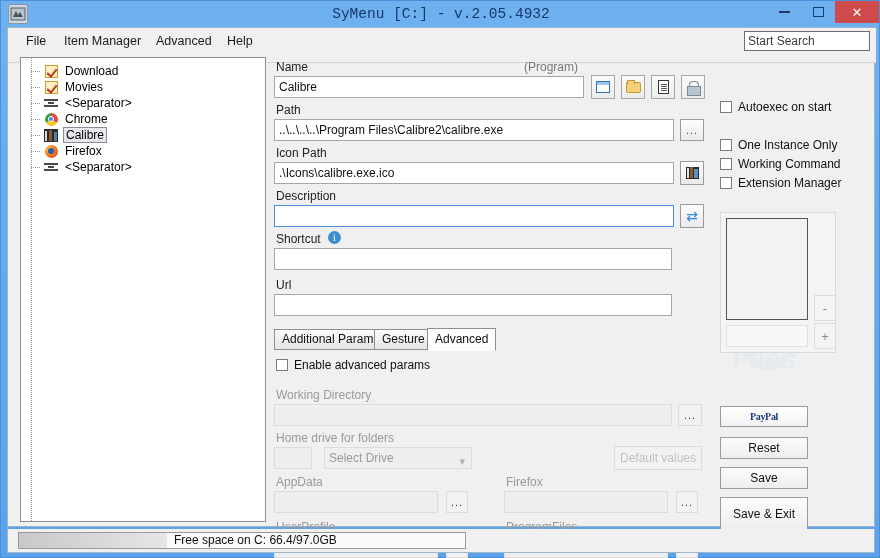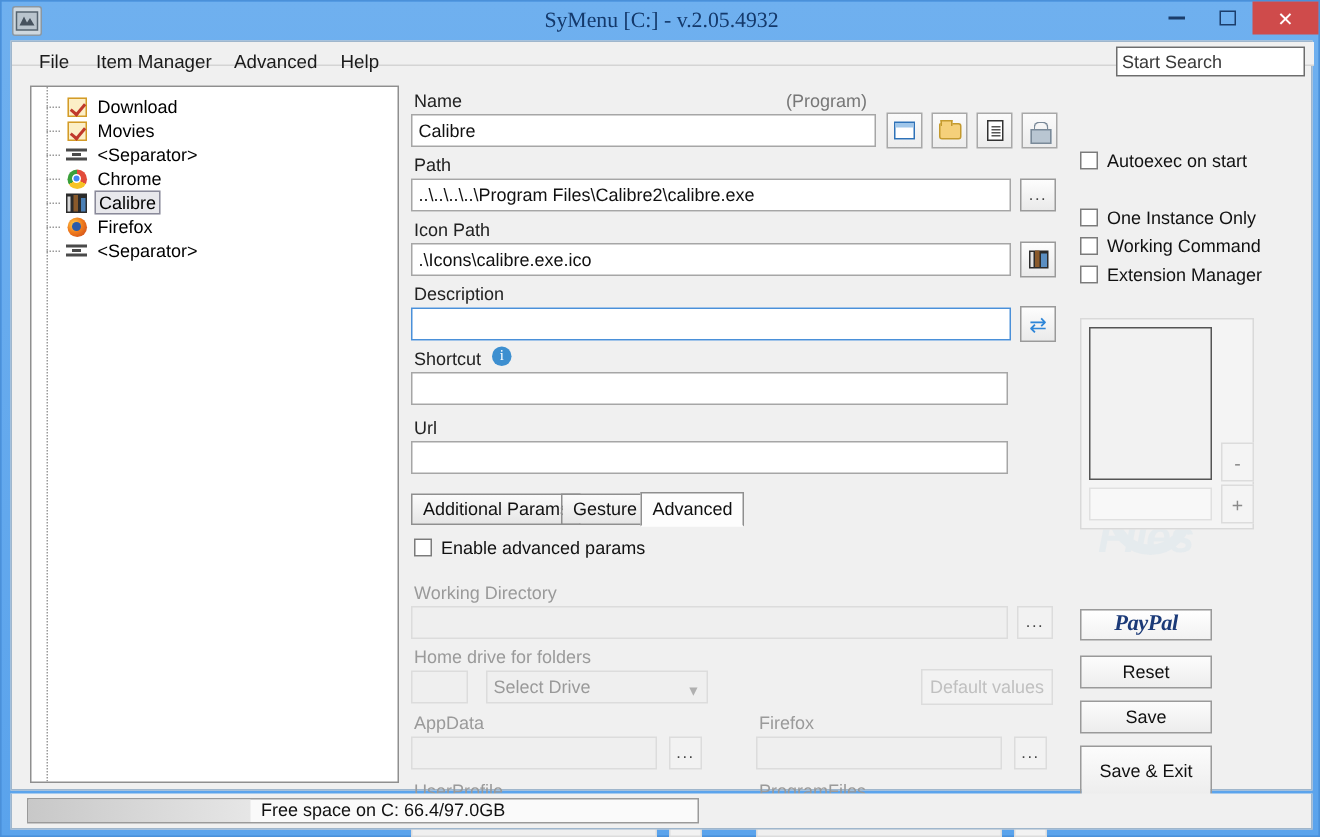--- a/index.html
+++ b/index.html
@@ -27,21 +27,21 @@
     border: 1px solid #8a97a3;
     border-radius: 2px;
     display: flex; align-items: center; justify-content: center;
     font-size: 11px; color: #34404c; font-weight: bold;
     overflow: hidden;
   }
   .title-text {
     position: absolute; left: 0; top: 0; width: 880px; height: 38px;
     line-height: 26px; text-align: center;
     font-size: 14.5px; color: #14396b;
-    font-family: Liberation Serif, serif;
+    font-family: Liberation Mono, monospace;
   }
   .win-btn {
     position: absolute; top: 0; height: 22px; width: 34px;
     display: flex; align-items: center; justify-content: center;
     font-size: 12px; color: #1b3d6b; cursor: default;
   }
   .btn-min { right: 80px; }
   .btn-max { right: 46px; }
   .btn-close {
     right: 2px; width: 44px; height: 22px;
@@ -53,21 +53,21 @@
   
   .client {
     position: absolute; left: 6px; top: 26px;
     width: 868px; height: 500px;
     background: #f0f0f0;
     border: 1px solid #9fb6cc;
   }
 
   
   .menubar {
-    position: absolute; left: 0; top: 0; width: 868px; height: 16px;
+    position: absolute; left: 0; top: 0; width: 868px; height: 35px;
     background: #f0f0f0;
     border-bottom: 1px solid #d4d4d4;
   }
   .menu-item {
     position: absolute; top: 4px; height: 18px; line-height: 18px;
     font-size: 12.5px; color: #1a1a1a; padding: 0 4px; cursor: default;
   }
   .search-box {
     position: absolute; right: 6px; top: 3px;
     width: 126px; height: 20px;
@@ -270,21 +270,21 @@
     font-size: 12px; color: #111; cursor: default;
   }
   .paypal-btn {
     position:absolute; left:0; top:344px; width: 88px; height: 21px;
     background: linear-gradient(to bottom,#ffffff,#f2f2f2);
     border: 1px solid #9a9a9a;
     display:flex; align-items:center; justify-content:center;
   }
   .paypal-txt {
     font-family: "Liberation Serif", serif;
-    font-style: italic; font-weight: bold; font-size: 15px;
+    font-weight: bold; font-size: 10px;
     color: #1b3a78; letter-spacing: -0.3px;
   }
 
   
   .statusbar {
     position: absolute; left: 6px; top: 528px; width: 868px; height: 24px;
     background: #f0f0f0; border: 1px solid #9fb6cc; border-top: none;
   }
   .disk-cell {
     position: absolute; left: 10px; top: 3px; width: 448px; height: 17px;

